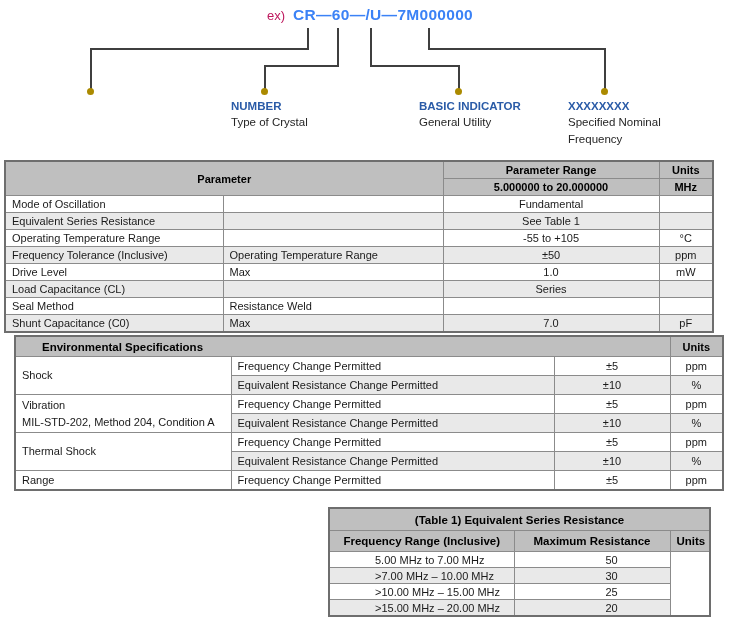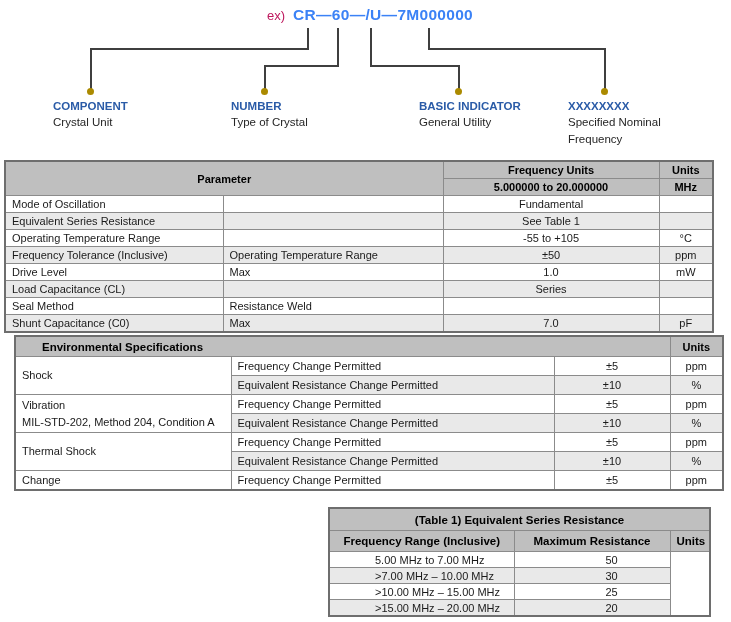--- a/index.html
+++ b/index.html
@@ -64,24 +64,20 @@
     <div class="line v" style="left:458px;top:65px;height:24px;"></div>
     <div class="line v" style="left:428px;top:28px;height:21px;"></div>
     <div class="line h" style="left:428px;top:48px;width:178px;"></div>
     <div class="line v" style="left:604px;top:48px;height:41px;"></div>
 
     <div class="dot" style="left:87px;top:88px;"></div>
     <div class="dot" style="left:261px;top:88px;"></div>
     <div class="dot" style="left:455px;top:88px;"></div>
     <div class="dot" style="left:601px;top:88px;"></div>
 
-    <div class="dlabel" style="left:53px;width:130px;">
-      <div class="t">COMPONENT</div>
-      <div class="s">Crystal Unit</div>
-    </div>
     <div class="dlabel" style="left:231px;width:130px;">
       <div class="t">NUMBER</div>
       <div class="s">Type of Crystal</div>
     </div>
     <div class="dlabel" style="left:419px;width:130px;">
       <div class="t">BASIC INDICATOR</div>
       <div class="s">General Utility</div>
     </div>
     <div class="dlabel" style="left:568px;width:95px;">
       <div class="t">XXXXXXXX</div>
@@ -92,21 +88,21 @@
   <table class="tbl" id="spec-table">
     <colgroup>
         <col style="width:218px">
         <col style="width:220px">
         <col style="width:216px">
         <col style="width:54px">
       </colgroup>
     <thead>
       <tr>
         <th colspan="2" rowspan="2">Parameter</th>
-        <th>Frequency Units</th>
+        <th>Parameter Range</th>
         <th>Units</th>
       </tr>
       <tr>
         <th>5.000000 to 20.000000</th>
         <th>MHz</th>
       </tr>
     </thead>
     <tbody>
       <tr class="w">
         <td class="lft">Mode of Oscillation</td>
@@ -208,21 +204,21 @@
         <td class="cc">±5</td>
         <td class="cc">ppm</td>
       </tr>
       <tr class="g">
         <td class="lft">Equivalent Resistance Change Permitted</td>
         <td class="cc">±10</td>
         <td class="cc">%</td>
       </tr>
       <tr class="w">
         <td class="lft lbl">
-          <div class="lblline">Change</div>
+          <div class="lblline">Range</div>
         </td>
         <td class="lft">Frequency Change Permitted</td>
         <td class="cc">±5</td>
         <td class="cc">ppm</td>
       </tr>
     </tbody>
   </table>
 
   <table class="tbl" id="res-table">
     <colgroup>

